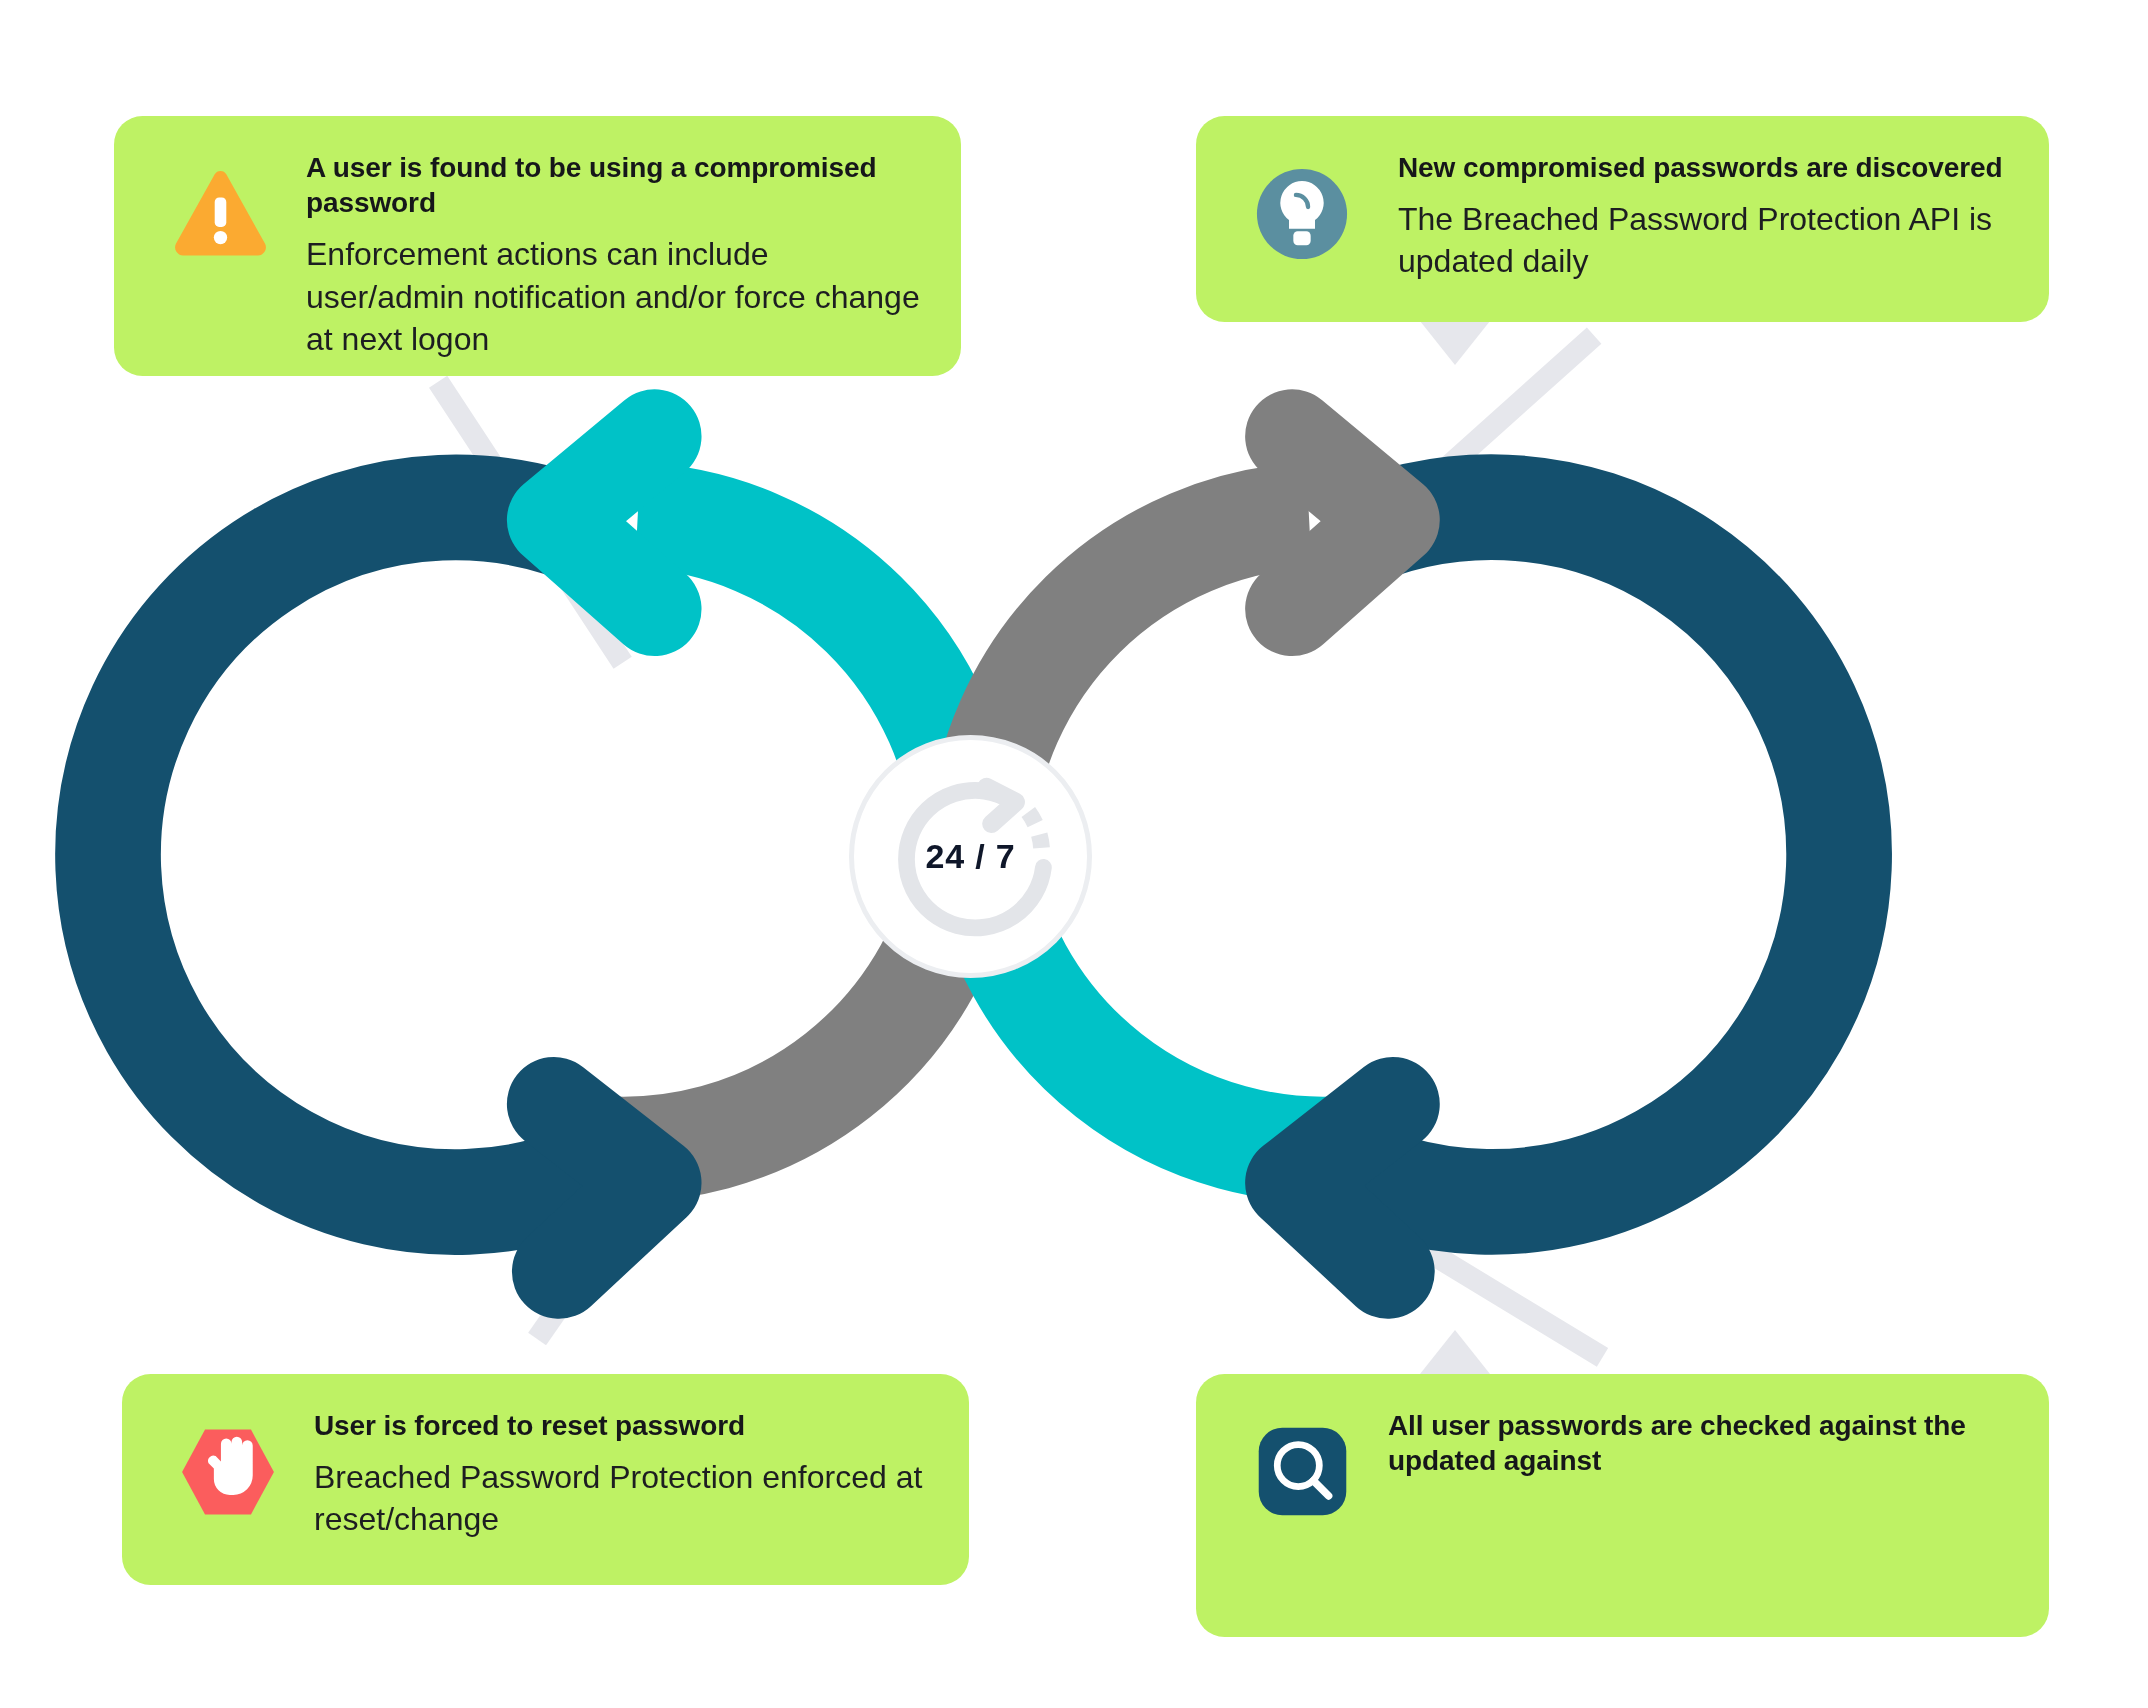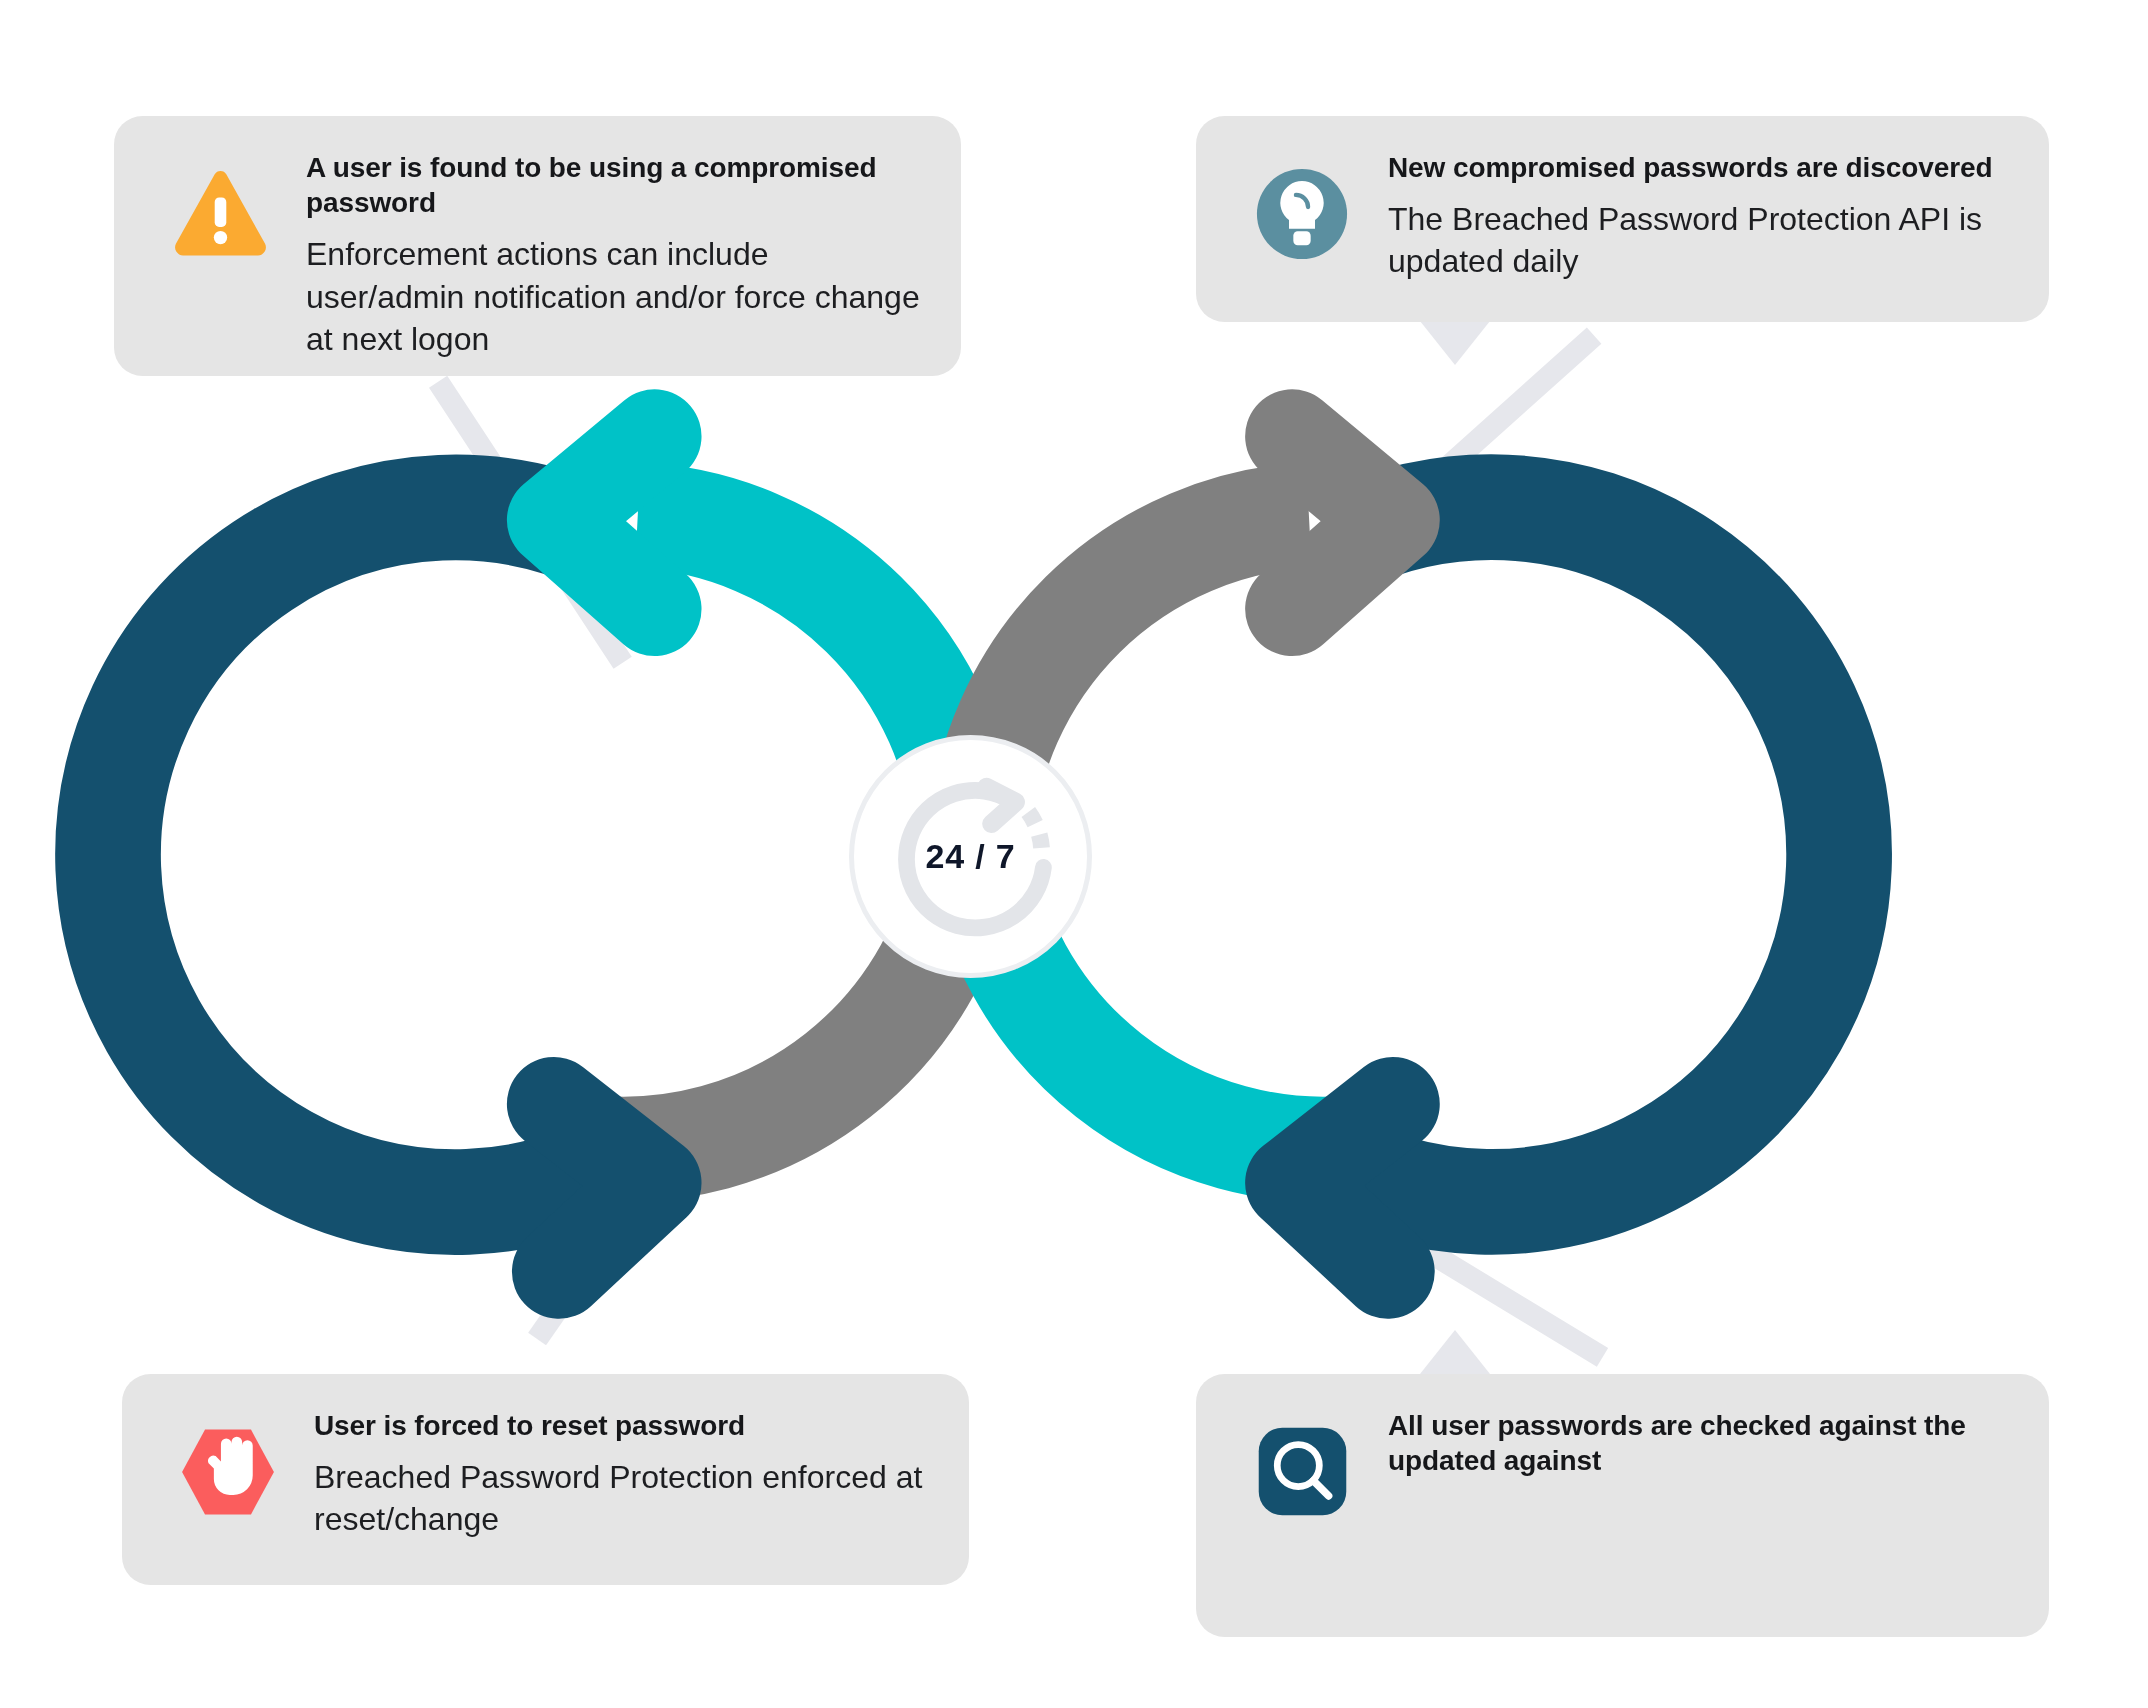--- a/index.html
+++ b/index.html
@@ -23,21 +23,21 @@
     position: absolute;
     left: 0;
     top: 0;
     width: 2148px;
     height: 1708px;
   }
 
   
   .card {
     position: absolute;
-    background: #e5e5e5;
+    background: #bef264;
     border-radius: 28.5px;
     box-sizing: border-box;
     display: flex;
     align-items: flex-start;
     padding: 28.5px 34px 28.5px 37px;
     z-index: 5;
   }
   .card-icon {
     flex: 0 0 auto;
     width: 138px;
@@ -62,21 +62,21 @@
   .card-desc {
     font-size: 32px;
     line-height: 1.32;
     font-weight: 400;
     color: #1d1e21;
     margin: 0;
   }
 
   
   #card-tl { left: 114px;  top: 116px;  width: 847px; height: 260px; }
-  #card-tr { left: 1196px; top: 116px;  width: 853px; height: 206px; }
+  #card-tr { left: 1196px; top: 116px;  width: 853px; height: 206px; gap: 10px; }
   #card-bl { left: 114px;  top: 1374px; width: 847px; height: 211px; margin-left: 8px; }
   #card-br { left: 1196px; top: 1374px; width: 853px; height: 263px; }
 
   
   .card-tail {
     position: absolute;
     width: 0;
     height: 0;
     z-index: 4;
   }

